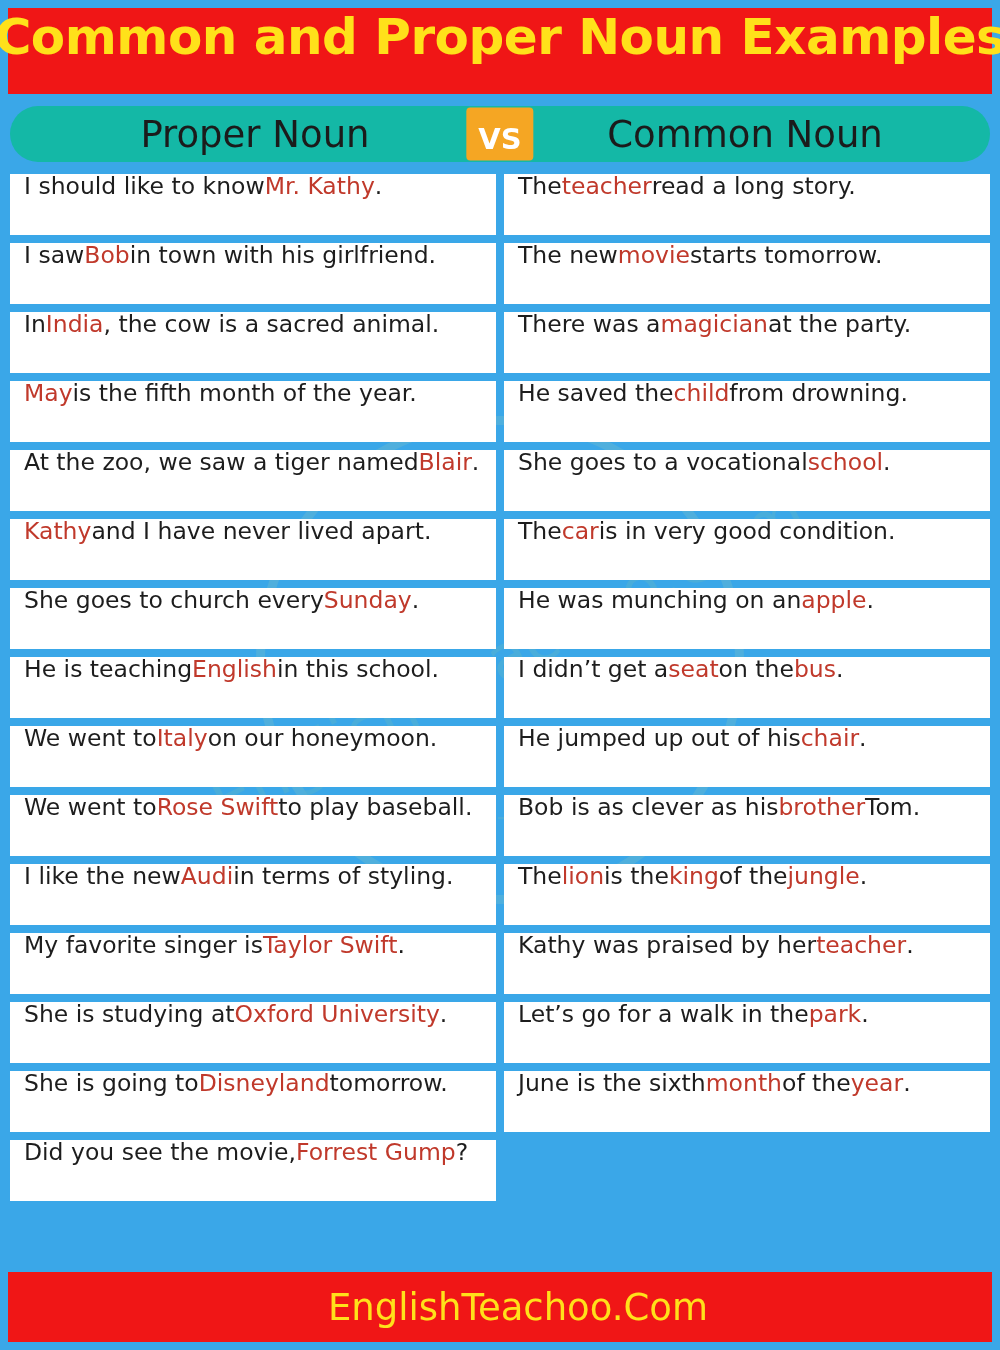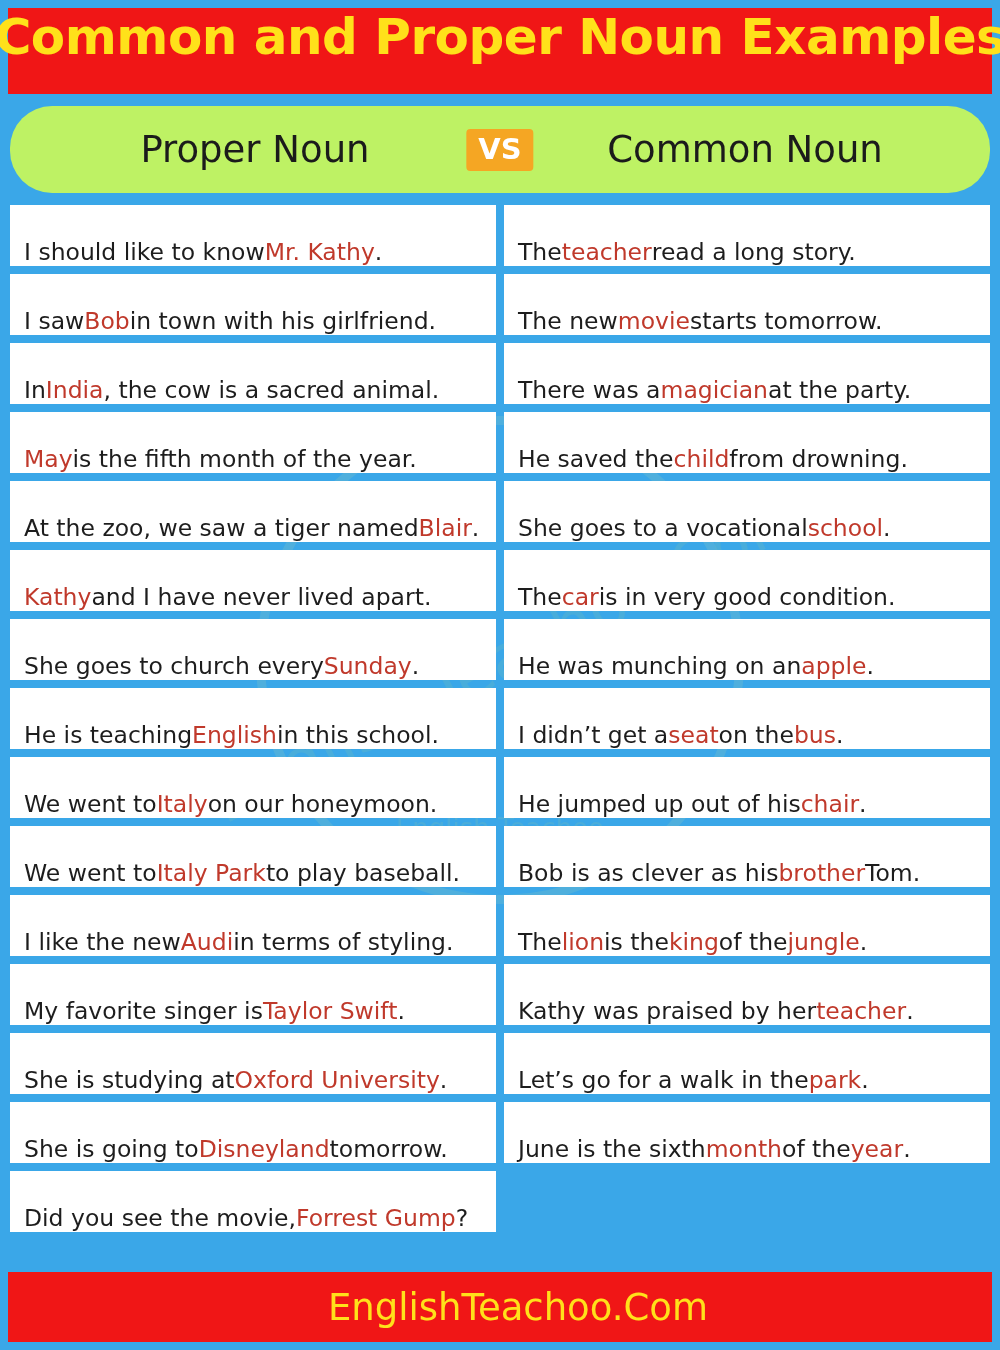--- a/index.html
+++ b/index.html
@@ -36,44 +36,44 @@
     font-size: 50px;
     font-weight: bold;
     color: #ffe11a;
     letter-spacing: -0.5px;
     white-space: nowrap;
     font-family: "DejaVu Sans", sans-serif;
   }
   
   .sub-bar {
     margin: 12px 10px 0 10px;
-    background: #bef264;
+    background: #14b8a6;
     border-radius: 42px;
-    height: 87px;
+    height: 56px;
     display: flex;
     align-items: center;
     position: relative;
   }
   .sub-bar .half {
     flex: 1;
     text-align: center;
     font-size: 37px;
     color: #1b1b1b;
     font-family: "DejaVu Sans", sans-serif;
   }
   .vs-badge {
     position: absolute;
     left: 50%;
     top: 50%;
     transform: translate(-50%, -50%);
     background: #f5a623;
     color: #ffffff;
     font-size: 29px;
     font-weight: bold;
-    padding: 6px 12px 7px 12px;
+    padding: 17px 12px 7px 12px;
     border-radius: 4px;
     font-family: "DejaVu Sans", sans-serif;
     line-height: 1;
   }
   
   .watermark {
     position: absolute;
     left: 50%;
     top: 660px;
     transform: translate(-50%, -50%);
@@ -129,21 +129,21 @@
   .column {
     flex: 1;
     display: flex;
     flex-direction: column;
     gap: 8px;
   }
   .row {
     background: #ffffff;
     height: 61px;
     display: flex;
-    align-items: flex-end;
+    align-items: flex-start;
     padding: 0 14px;
     box-sizing: border-box;
     font-size: 23.5px;
     color: #1d1d1d;
     font-family: "DejaVu Sans", sans-serif;
     line-height: 1.1;
     overflow: hidden;
     white-space: nowrap;
   }
   .hl {
@@ -226,21 +226,21 @@
           <span class="hl">English</span>
           <span> in this school.</span>
         </div>
         <div class="row">
           <span>We went to </span>
           <span class="hl">Italy</span>
           <span> on our honeymoon.</span>
         </div>
         <div class="row">
           <span>We went to </span>
-          <span class="hl">Italy Park</span>
+          <span class="hl">Rose Swift</span>
           <span> to play baseball.</span>
         </div>
         <div class="row">
           <span>I like the new </span>
           <span class="hl">Audi</span>
           <span> in terms of styling.</span>
         </div>
         <div class="row">
           <span>My favorite singer is </span>
           <span class="hl">Taylor Swift</span>

